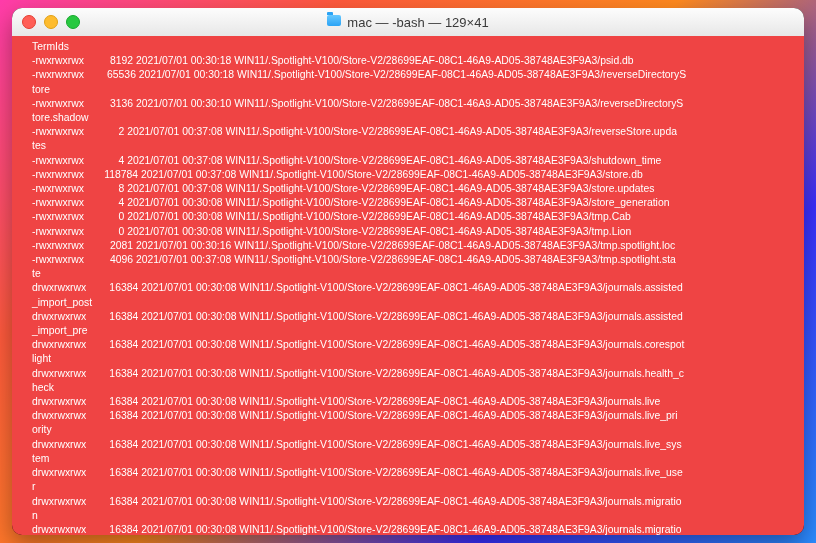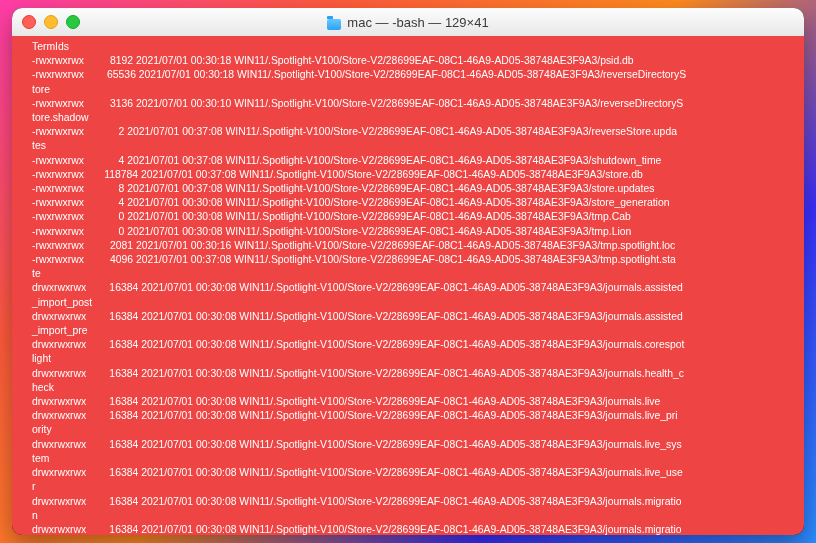--- a/index.html
+++ b/index.html
@@ -7,21 +7,21 @@
     background:linear-gradient(135deg,#ff3caa 0%,#ff5a3c 25%,#ff8a1f 50%,#3a2fff 75%,#2b8dff 100%);
   }
   .window{position:absolute;left:12px;top:8px;width:792px;height:527px;border-radius:10px;overflow:hidden;
     box-shadow:0 10px 25px rgba(0,0,0,.35);background:#000;}
   .titlebar{height:28px;background:linear-gradient(#fdfdfd,#e7e7e7);border-bottom:1px solid #d0d0d0;display:flex;align-items:center;padding:0 10px;position:relative;}
   .traffic{display:flex;gap:8px;align-items:center;}
   .tl{width:12px;height:12px;border-radius:50%;}
   .tl.red{background:#ff5f57;border:0.5px solid #e33e32;}
   .tl.yellow{background:#febc2e;border:0.5px solid #e1a116;}
   .tl.green{background:#28c840;border:0.5px solid #17a82d;}
-  .title{position:absolute;left:0;right:0;text-align:center;font-size:13px;color:#3a3a3a;display:flex;align-items:flex-end;justify-content:center;gap:6px;pointer-events:none;}
+  .title{position:absolute;left:0;right:0;text-align:center;font-size:13px;color:#3a3a3a;display:flex;align-items:flex-start;justify-content:center;gap:6px;pointer-events:none;}
   .folder-ic{width:14px;height:11px;border-radius:2px;background:linear-gradient(#66c8ff,#2aa3f5);position:relative;display:inline-block;}
   .folder-ic::before{content:"";position:absolute;left:0;top:-3px;width:6px;height:3px;border-radius:1px 1px 0 0;background:#2aa3f5;}
   .term{position:absolute;left:0;right:0;top:28px;bottom:0;background:#ef4444;color:#fff;
     font-family:Liberation Sans, sans-serif;font-size:10.4px;line-height:14.2px;
     padding:4px 8px 6px 20px;white-space:pre;overflow:hidden;}
 </style>
 </head>
 <body>
 
 <div class="desktop">

